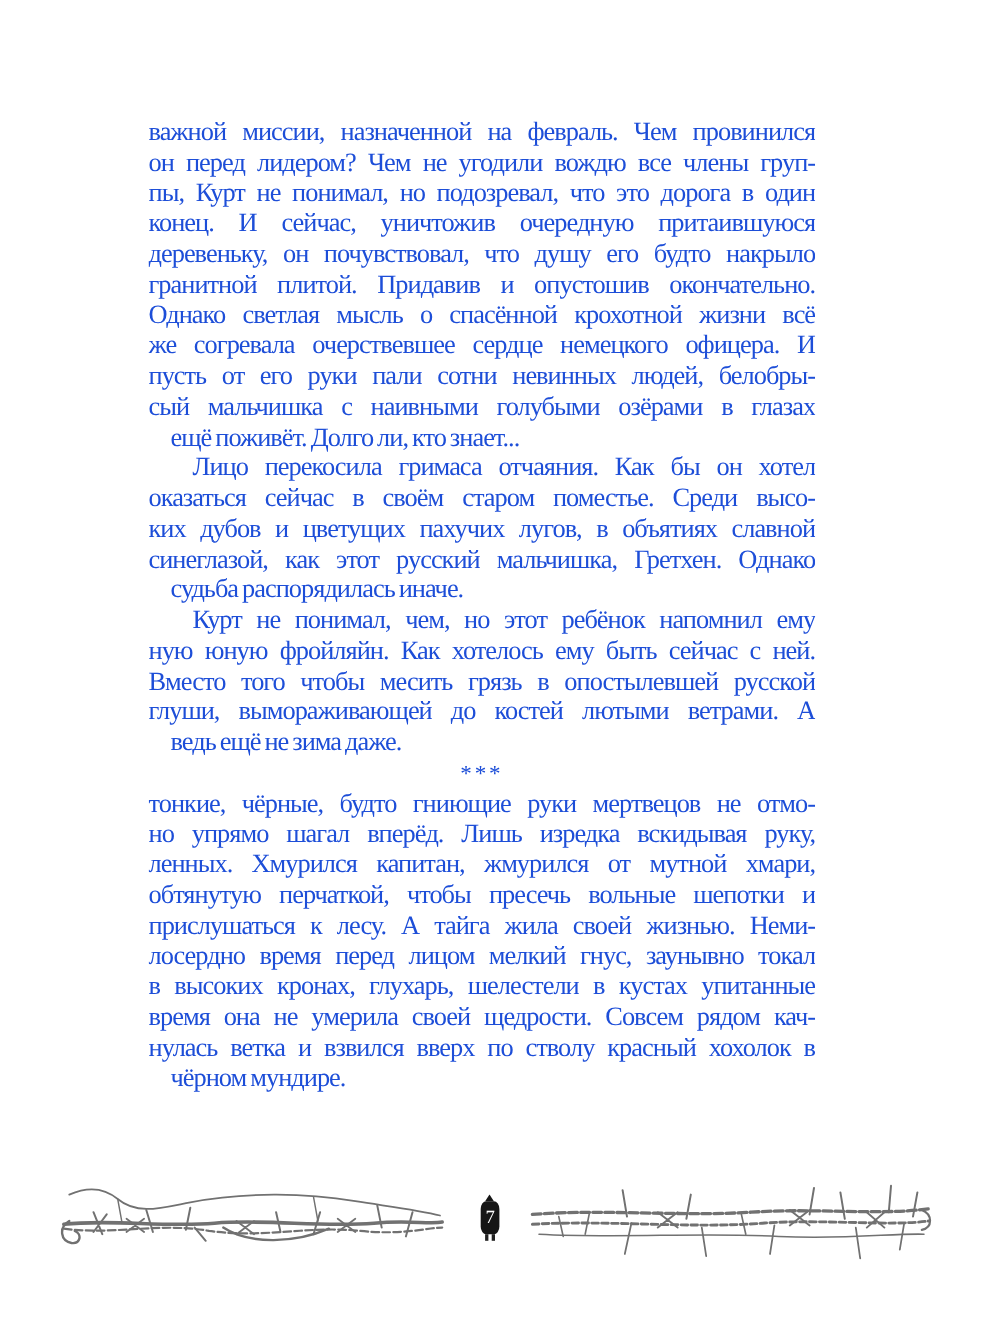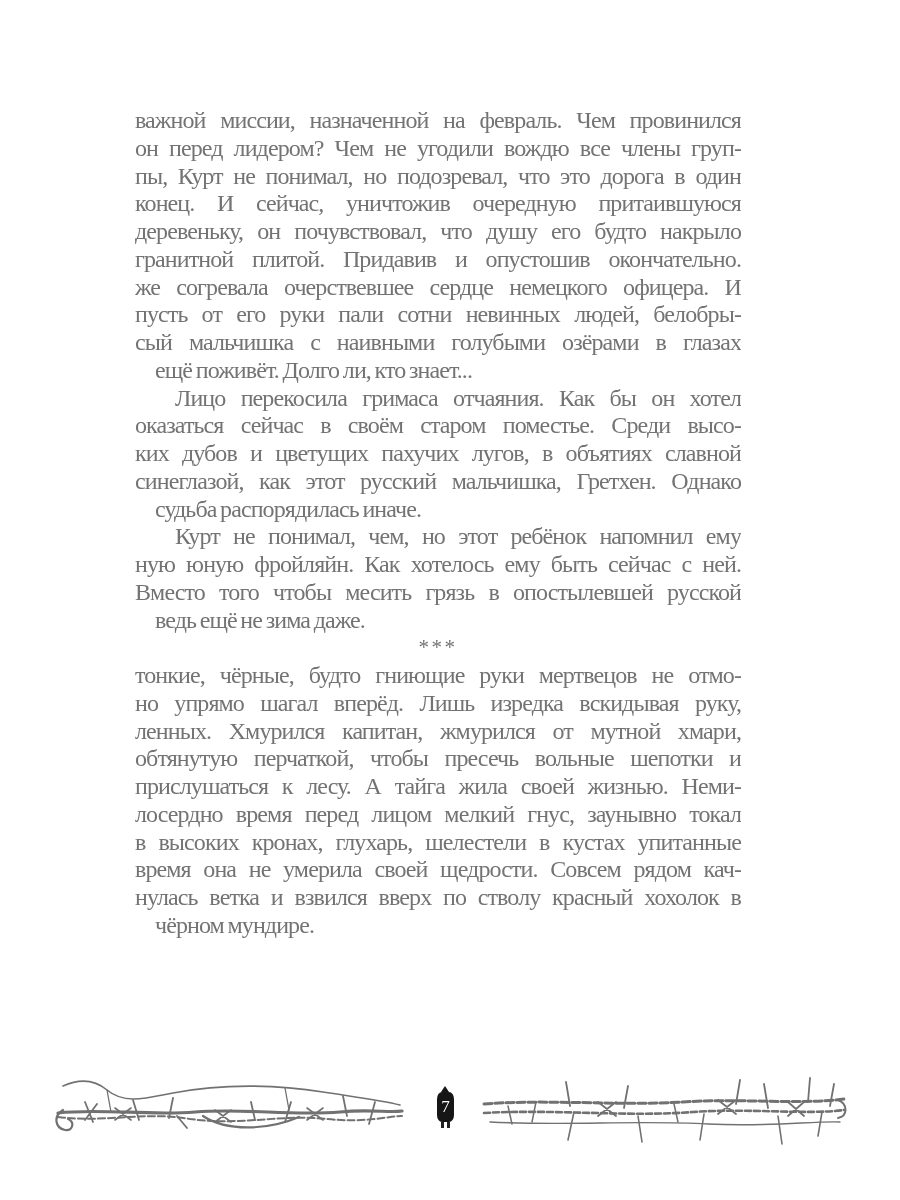--- a/index.html
+++ b/index.html
@@ -14,21 +14,21 @@
     background: #ffffff;
     overflow: hidden;
     font-family: "Liberation Serif", serif;
   }
   
   .text-block {
     position: absolute;
     left: 135px;
     top: 107px;
     width: 606px;
-    color: #737373;
+    color: #1d4ed8;
     font-size: 24px;
     line-height: 27.76px;
     letter-spacing: -0.9px;
     word-spacing: -1.5px;
   }
   .row {
     height: 27.76px;
     overflow: hidden;
     text-align: justify;
     text-align-last: justify;
@@ -88,32 +88,34 @@
 
 <div class="page">
 
   <main class="text-block" id="text-block">
       <div class="row body">важной миссии, назначенной на февраль. Чем провинился</div>
       <div class="row body">он перед лидером? Чем не угодили вождю все члены груп-</div>
       <div class="row body">пы, Курт не понимал, но подозревал, что это дорога в один</div>
       <div class="row body">конец. И сейчас, уничтожив очередную притаившуюся</div>
       <div class="row body">деревеньку, он почувствовал, что душу его будто накрыло</div>
       <div class="row body">гранитной плитой. Придавив и опустошив окончательно.</div>
+      <div class="row body">Однако светлая мысль о спасённой крохотной жизни всё</div>
       <div class="row body">же согревала очерствевшее сердце немецкого офицера. И</div>
       <div class="row body">пусть от его руки пали сотни невинных людей, белобры-</div>
       <div class="row body">сый мальчишка с наивными голубыми озёрами в глазах</div>
       <div class="row last">ещё поживёт. Долго ли, кто знает...</div>
       <div class="row first">Лицо перекосила гримаса отчаяния. Как бы он хотел</div>
       <div class="row body">оказаться сейчас в своём старом поместье. Среди высо-</div>
       <div class="row body">ких дубов и цветущих пахучих лугов, в объятиях славной</div>
       <div class="row body">синеглазой, как этот русский мальчишка, Гретхен. Однако</div>
       <div class="row last">судьба распорядилась иначе.</div>
       <div class="row first">Курт не понимал, чем, но этот ребёнок напомнил ему</div>
       <div class="row body">ную юную фройляйн. Как хотелось ему быть сейчас с ней.</div>
       <div class="row body">Вместо того чтобы месить грязь в опостылевшей русской</div>
+      <div class="row body">глуши, вымораживающей до костей лютыми ветрами. А</div>
       <div class="row last">ведь ещё не зима даже.</div>
       <div class="row sep">***</div>
       <div class="row body">тонкие, чёрные, будто гниющие руки мертвецов не отмо-</div>
       <div class="row body">но упрямо шагал вперёд. Лишь изредка вскидывая руку,</div>
       <div class="row body">ленных. Хмурился капитан, жмурился от мутной хмари,</div>
       <div class="row body">обтянутую перчаткой, чтобы пресечь вольные шепотки и</div>
       <div class="row body">прислушаться к лесу. А тайга жила своей жизнью. Неми-</div>
       <div class="row body">лосердно время перед лицом мелкий гнус, заунывно токал</div>
       <div class="row body">в высоких кронах, глухарь, шелестели в кустах упитанные</div>
       <div class="row body">время она не умерила своей щедрости. Совсем рядом кач-</div>

